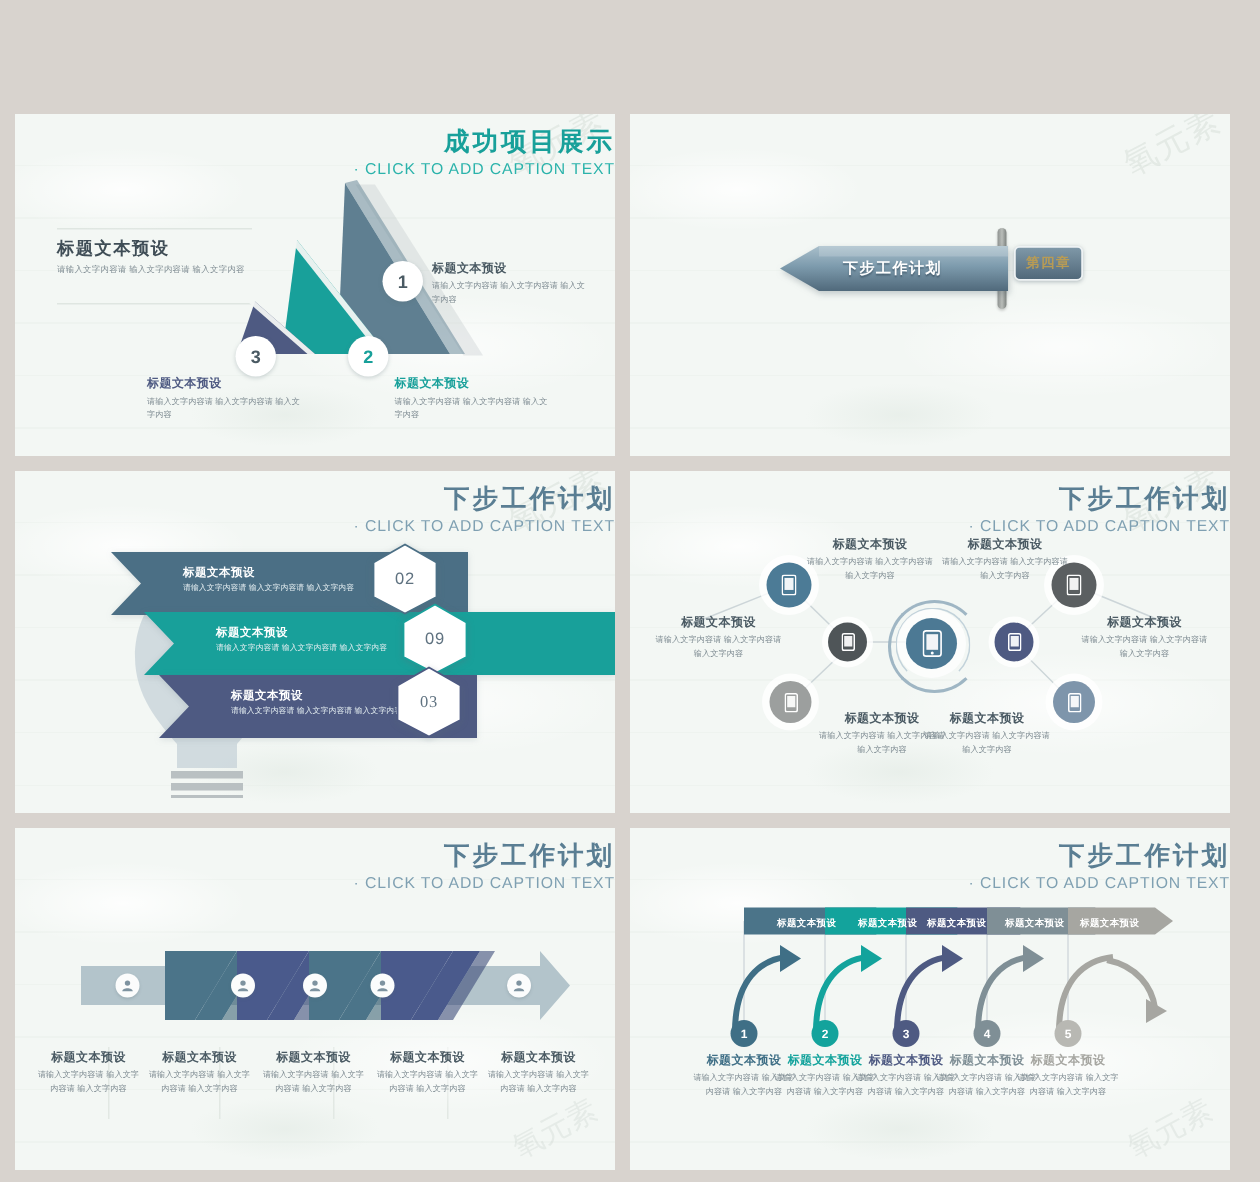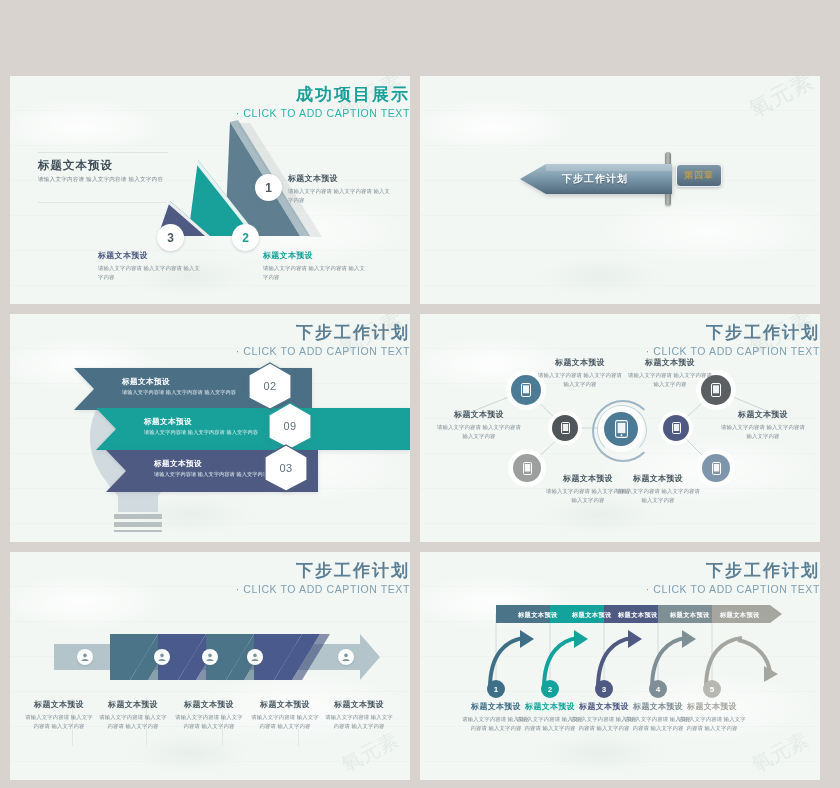--- a/index.html
+++ b/index.html
@@ -240,21 +240,21 @@
         <svg width="212" height="42">
           <polygon points="0,0 212,0 212,42 0,42 20,21" fill="#4e5a82"></polygon>
         </svg>
         <div class="bh">标题文本预设</div>
         <div class="bb">请输入文字内容请 输入文字内容请 输入文字内容</div>
       </div>
       <div class="hexn" style="left:254px;top:130px;">
         <svg width="44" height="48" style="position:absolute;left:0;top:0;">
           <polygon points="22,1 43,13 43,36 22,47 1,36 1,13" fill="#ffffff" stroke="#4e5a82" stroke-width="1.2"></polygon>
         </svg>
-        <span style="position:relative;">03</span>
+        <span style="position:relative;font-family:Liberation Serif, serif;">03</span>
       </div>
     </div>
 
     <div class="slide">
       <div class="wm">氧元素</div>
       <div class="hdr slate">
         <div class="t1">下步工作计划</div>
         <div class="t2">· CLICK TO ADD CAPTION TEXT</div>
       </div>
 

